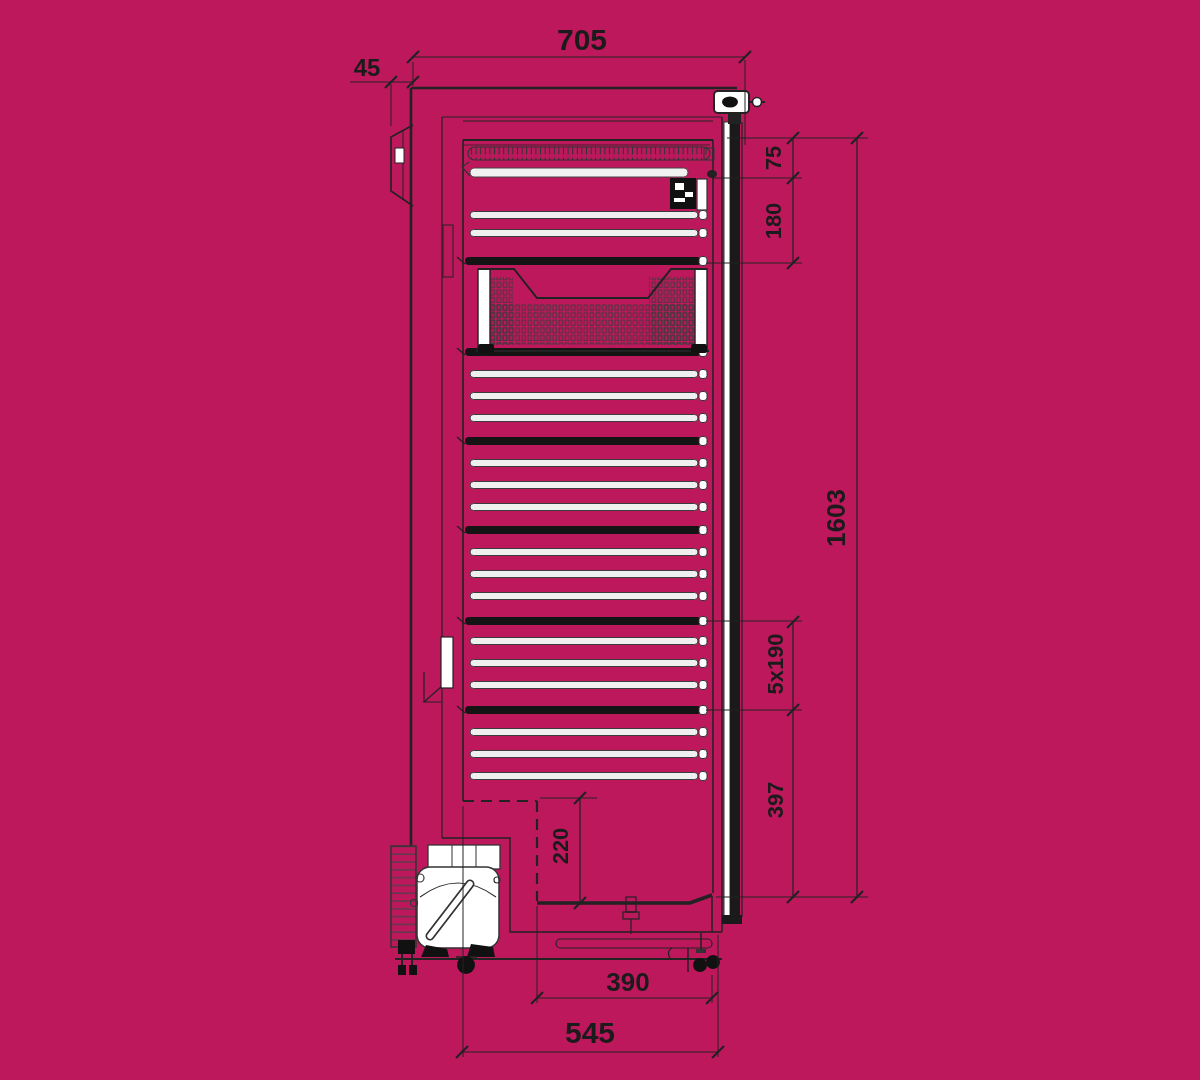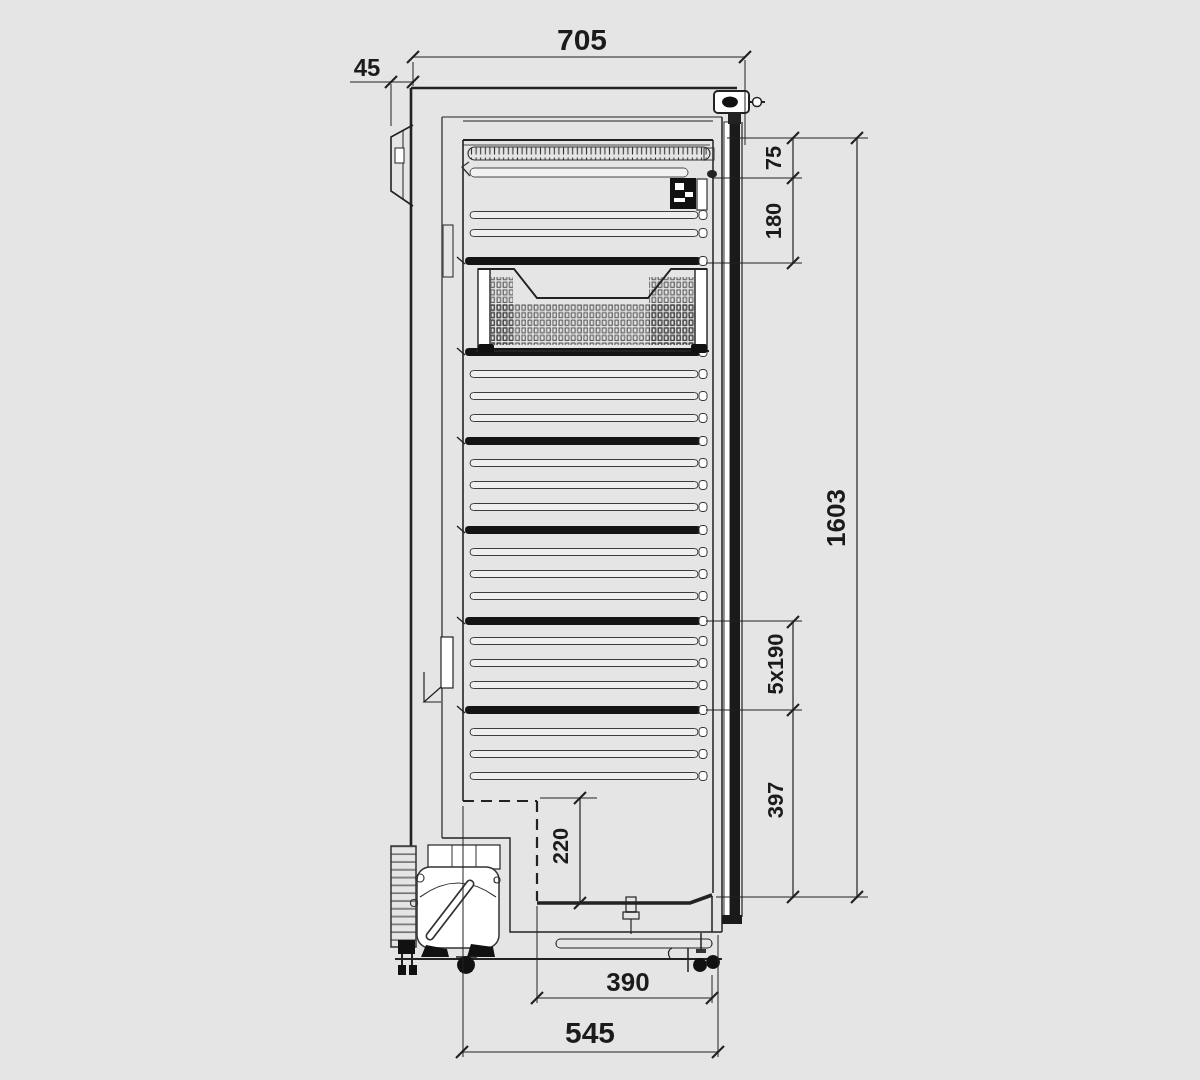--- a/index.html
+++ b/index.html
@@ -1,16 +1,16 @@
 <!DOCTYPE html>
 <html><head>
 <meta charset="utf-8">
 <style>
   html,body{margin:0;padding:0;background:#ffffff;}
-  .stage{width:1200px;height:1080px;position:relative;background:#e5e5e5;}
+  .stage{width:1200px;height:1080px;position:relative;background:#be185d;}
   svg{display:block;}
   text{font-family:"Liberation Sans","DejaVu Sans",sans-serif;font-weight:bold;fill:#1b1b1b;}
   .t30{font-size:30px;} .t26{font-size:26px;} .t24{font-size:24px;} .t22{font-size:22px;}
 </style>
 </head>
 <body>
 
 <div class="stage">
 <svg viewBox="0 0 1200 1080" width="1200" height="1080">
   <defs>

